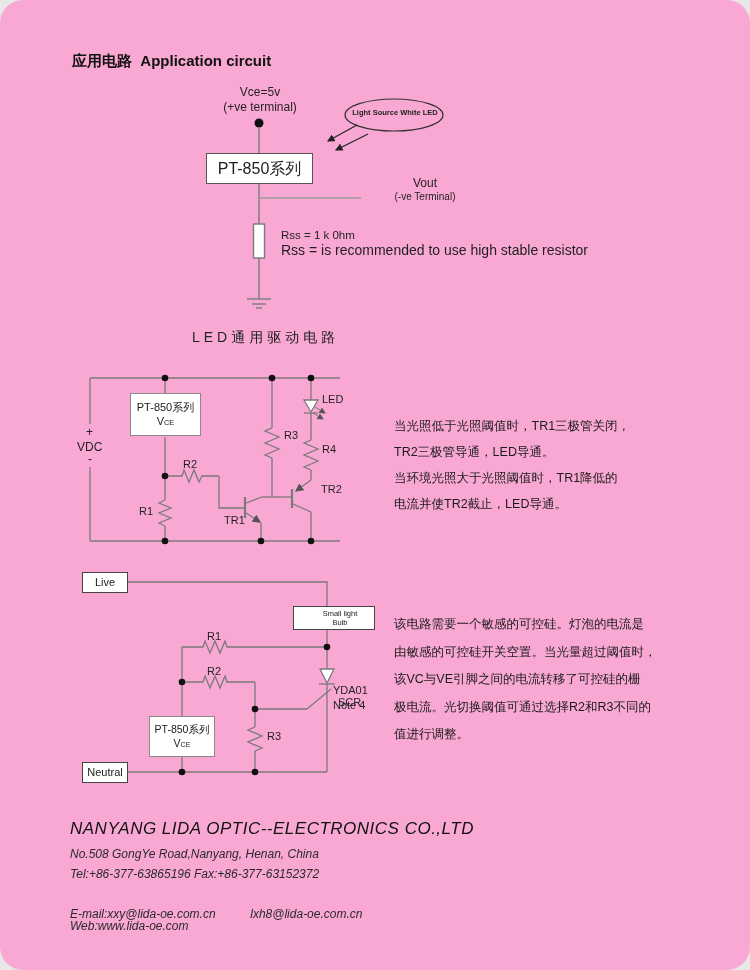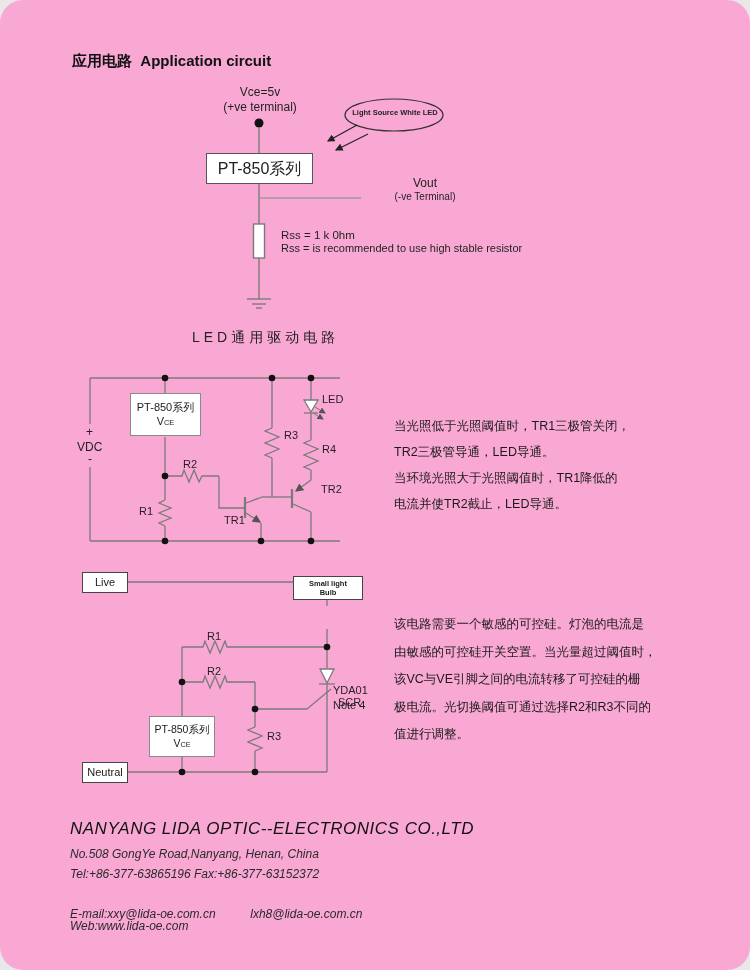--- a/index.html
+++ b/index.html
@@ -155,21 +155,21 @@
 
   <div class="lbl ctr" style="left:200px;top:85px;width:120px;font-size:12px;">Vce=5v</div>
   <div class="lbl ctr" style="left:200px;top:100px;width:120px;font-size:12px;">(+ve terminal)</div>
   <div class="cbox" style="left:206px;top:153px;width:105px;height:29px;border:1.4px solid #555;font-size:16px;color:#222;">
     <span>PT-850系列</span>
   </div>
   <div class="ellipse-lbl">Light Source White LED</div>
   <div class="lbl ctr" style="left:385px;top:176px;width:80px;font-size:12px;">Vout</div>
   <div class="lbl ctr" style="left:385px;top:191px;width:80px;font-size:10px;">(-ve Terminal)</div>
   <div class="lbl" style="left:281px;top:229px;font-size:11.5px;">Rss = 1 k 0hm</div>
-  <div class="lbl" style="left:281px;top:242px;font-size:11px;">Rss = is recommended to use high stable resistor</div>
+  <div class="lbl" style="left:281px;top:242px;font-size:14px;">Rss = is recommended to use high stable resistor</div>
 
   <div class="sec-heading">LED通用驱动电路</div>
 
   <div class="cbox" style="left:130px;top:393px;width:69px;height:41px;border:1px solid #8a8a8a;font-size:11px;">
     <span>PT-850系列</span>
     <span><span>V</span><span class="vce-sub">CE</span></span>
   </div>
   <div class="lbl" style="left:86px;top:425px;font-size:12px;">+</div>
   <div class="lbl" style="left:77px;top:440px;font-size:12px;">VDC</div>
   <div class="lbl" style="left:88px;top:452px;font-size:12px;">-</div>
@@ -184,21 +184,21 @@
   <div class="desc desc1" style="top:413px;">
     <div>当光照低于光照阈值时，TR1三极管关闭，</div>
     <div>TR2三极管导通，LED导通。</div>
     <div>当环境光照大于光照阈值时，TR1降低的</div>
     <div>电流并使TR2截止，LED导通。</div>
   </div>
 
   <div class="cbox" style="left:82px;top:572px;width:44px;height:19px;border:1.2px solid #444;font-size:11px;">
     <span>Live</span>
   </div>
-  <div class="cbox" style="left:293px;top:576px;width:68px;height:22px;border:1.2px solid #444;font-size:7.5px;font-weight:bold;">
+  <div class="cbox" style="left:293px;top:606px;width:68px;height:22px;border:1.2px solid #444;font-size:7.5px;font-weight:normal;padding-left:12px;">
     <span>Small light</span>
     <span>Bulb</span>
   </div>
   <div class="lbl" style="left:207px;top:630px;font-size:11px;">R1</div>
   <div class="lbl" style="left:207px;top:665px;font-size:11px;">R2</div>
   <div class="lbl" style="left:267px;top:730px;font-size:11px;">R3</div>
   <div class="lbl" style="left:338px;top:696px;font-size:11px;">SCR</div>
   <div class="lbl" style="left:333px;top:684px;font-size:11px;">YDA01</div>
   <div class="lbl" style="left:333px;top:699px;font-size:11px;">Note 4</div>
   <div class="cbox" style="left:149px;top:716px;width:64px;height:39px;border:1px solid #8a8a8a;font-size:10.5px;">

